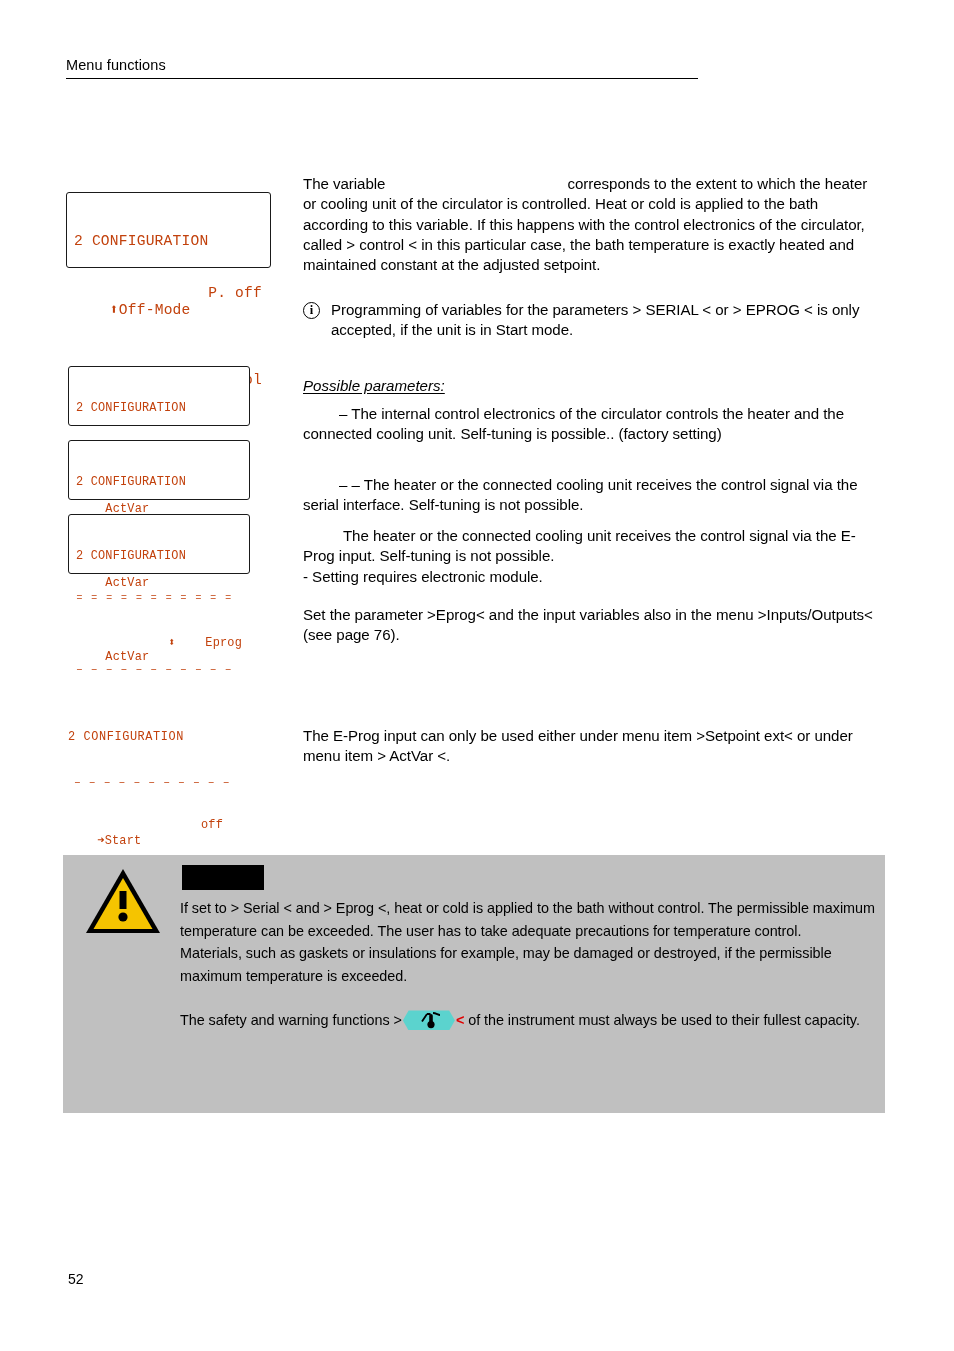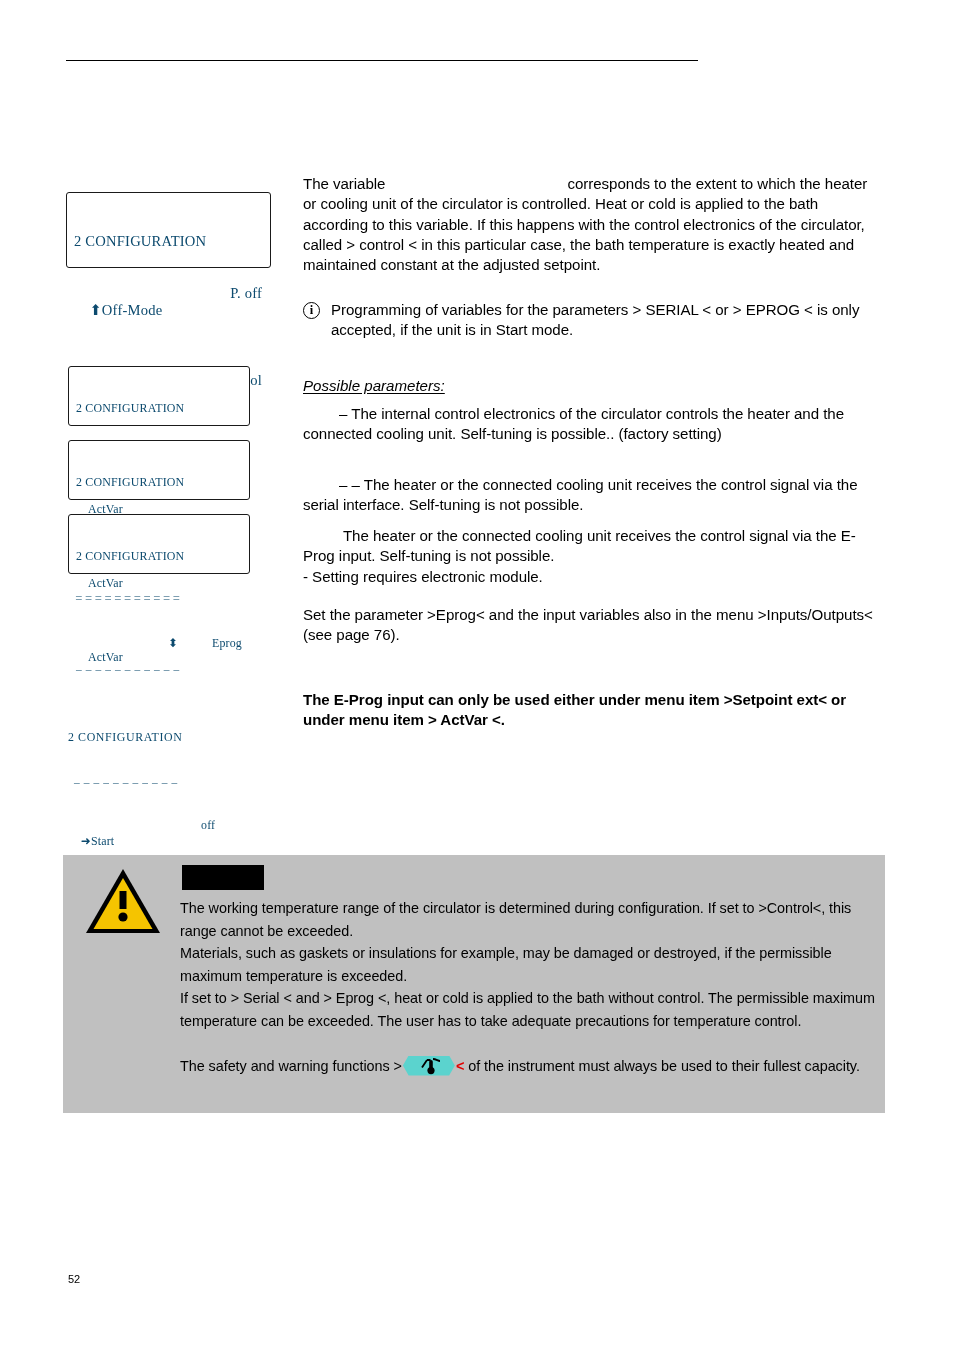--- a/index.html
+++ b/index.html
@@ -81,28 +81,28 @@
     font-style: italic;
   }
 
   #param-control  { top: 404px; }
   #param-serial   { top: 475px; }
   #param-eprog    { top: 526px; }
   .param-first-indent { padding-left: 0; }
   .param-first-indent .lead { display: inline-block; margin-left: 36px; }
 
   #eprog-note     { top: 605px; }
-  #eprog-note2    { top: 690px; font-weight: bold; }
+  #eprog-note2    { top: 726px; }
 
   
   .lcd {
     position: absolute;
     background: #ffffff;
-    font-family: Liberation Serif, serif;
-    color: #0c4a6e;
+    font-family: Liberation Mono, monospace;
+    color: #c2410c;
     white-space: pre;
   }
   .lcd.bordered {
     border: 1.6px solid #1a1a1a;
     border-radius: 3px;
   }
   .lcd .row { position: relative; }
 
   
   #lcd-config-main {
@@ -214,28 +214,29 @@
     clip-path: polygon(11% 0, 89% 0, 100% 50%, 89% 100%, 11% 100%, 0 50%);
   }
   .thermo-chip svg { position: absolute; left: 0; top: 0; }
   .red-angle { color: #e00000; font-weight: bold; }
 
   
   #page-number {
     position: absolute;
     left: 68px;
     top: 1270px;
-    font-size: 11px;
+    font-size: 14px;
     line-height: 18px;
   }
 </style>
 </head>
 <body>
 
 <div id="page-header">
+  <div class="header-text">Menu functions</div>
   <div class="header-rule"></div>
 </div>
 
 <div class="lcd bordered" id="lcd-config-main">
   <div class="row">2 CONFIGURATION</div>
   <div class="row">
     <span>⬆</span><span>Off-Mode</span><span class="val">P. off</span>
   </div>
   <div class="row">
     <span>➜</span><span>ActVar</span><span class="val">control</span>
@@ -335,23 +336,22 @@
   <div id="warning-triangle">
     <svg width="78" height="68" viewBox="0 0 78 68">
       <polygon points="39,2 76,66 2,66" fill="#000000"></polygon>
       <polygon points="39,11 68.5,62 9.5,62" fill="#f5c400"></polygon>
       <rect x="35.5" y="24" width="7" height="18" fill="#000000"></rect>
       <circle cx="39" cy="50" r="4.6" fill="#000000"></circle>
     </svg>
   </div>
   <div id="warning-redaction"></div>
   <div id="warning-body">
-    <p>The working temperature range of the circulator is determined during configuration. If set to &gt;Control&lt;, this range cannot be exceeded.</p>
+    <p>If set to &gt; Serial &lt; and &gt; Eprog &lt;, heat or cold is applied to the bath without control. The permissible maximum temperature can be exceeded. The user has to take adequate precautions for temperature control.</p>
     <p>Materials, such as gaskets or insulations for example, may be damaged or destroyed, if the permissible maximum temperature is exceeded.</p>
-    <p>If set to &gt; Serial &lt; and &gt; Eprog &lt;, heat or cold is applied to the bath without control. The permissible maximum temperature can be exceeded. The user has to take adequate precautions for temperature control.</p>
     <p class="spaced"><span>The safety and warning functions &gt;</span><span class="thermo-chip"><span class="hexbg"></span><svg width="52" height="20" viewBox="0 0 52 20">
             <path d="M30 3 C33 3 35 5 37 5" stroke="#000" stroke-width="1.8" fill="none"></path>
             <path d="M27.5 4 L24 4 M24 4 L19 11.5" stroke="#000" stroke-width="1.8" fill="none"></path>
             <rect x="26.2" y="4" width="3.6" height="9" rx="1.8" fill="#000"></rect>
             <circle cx="28" cy="14.6" r="3.6" fill="#000"></circle>
           </svg></span><span class="red-angle">&lt;</span><span> of the instrument must always be used to their fullest capacity.</span></p>
   </div>
 </div>
 
 <div id="page-number">52</div>

